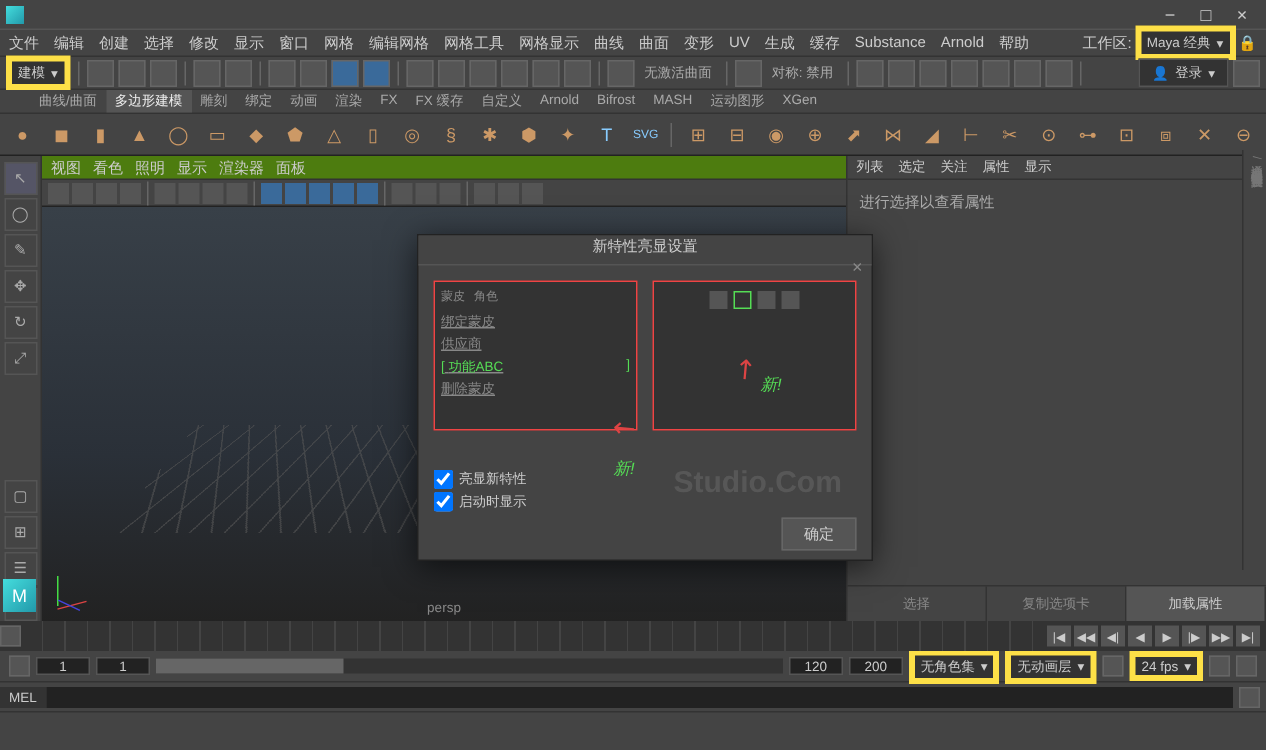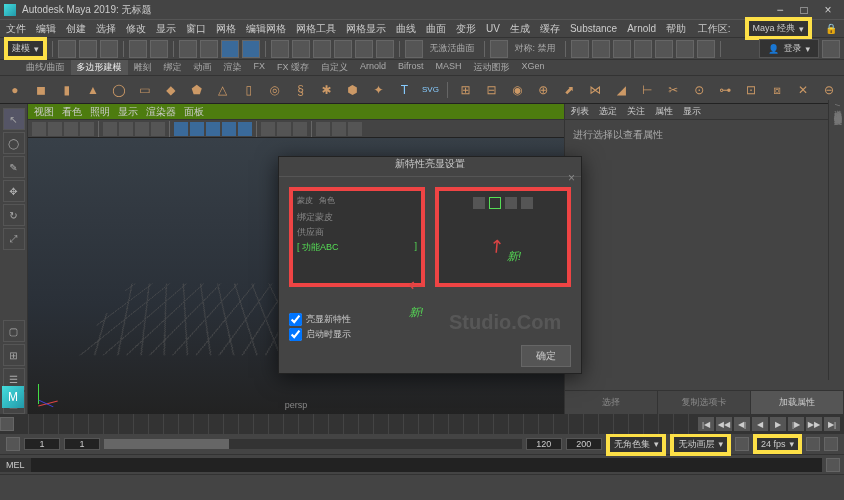--- a/index.html
+++ b/index.html
@@ -4,21 +4,21 @@
 <style>
 * { margin: 0; padding: 0; box-sizing: border-box; font-family: "Microsoft YaHei", Arial, sans-serif; }
 body { width: 844px; height: 500px; background: #444; overflow: hidden; position: relative; }
 
 .title-bar { height: 20px; background: #444; display: flex; align-items: center; padding: 0 4px; font-size: 10px; color: #ccc; border-bottom: 1px solid #555; }
 .title-bar .logo { width: 12px; height: 12px; background: linear-gradient(135deg,#4dd,#29a); margin-right: 6px; }
 .title-bar .spacer { flex: 1; }
 .title-bar .wbtn { width: 24px; text-align: center; color: #ccc; font-size: 12px; cursor: pointer; }
 
 .menu-bar { height: 18px; background: #444; display: flex; align-items: center; padding: 0 6px; font-size: 10px; color: #ccc; gap: 10px; border-bottom: 1px solid #333; }
-.menu-bar .right { margin-left: auto; display: flex; gap: 14px; align-items: center; text-align: right; }
+.menu-bar .right { margin-left: auto; display: flex; gap: 2px; align-items: center; text-align: right; }
 .menu-bar span { cursor: pointer; }
 
 .toolbar1 { height: 22px; background: #444; display: flex; align-items: center; padding: 0 4px; gap: 3px; border-bottom: 1px solid #333; }
 .dropdown { background: #333; color: #ccc; font-size: 9px; padding: 1px 4px; border: 4px solid #fde047; display: inline-flex; align-items: center; gap: 4px; }
 .tb-icon { width: 18px; height: 18px; background: #555; border: 1px solid #666; cursor: pointer; display: inline-block; }
 .tb-icon.blue { background: #3a6a9a; }
 .vsep { width: 1px; height: 16px; background: #666; margin: 0 2px; }
 .toolbar1 .label { font-size: 9px; color: #aaa; padding: 0 4px; }
 .user-btn { background: #333; color: #ccc; font-size: 9px; padding: 2px 8px; border: 1px solid #555; display: flex; align-items: center; gap: 4px; }
 
@@ -79,43 +79,42 @@
 
 
 .modal { position: absolute; left: 278px; top: 156px; width: 304px; height: 218px; background: #444; border: 1px solid #222; box-shadow: 0 4px 20px rgba(0,0,0,0.6); display: flex; flex-direction: column; z-index: 100; }
 .modal-title { height: 20px; background: #444; display: flex; align-items: center; padding: 0 6px; font-size: 10px; color: #ccc; border-bottom: 1px solid #555; flex-direction: column; }
 .modal-title .logo2 { width: 12px; height: 12px; background: linear-gradient(135deg,#4dd,#29a); margin-right: 6px; }
 .modal-title .close { margin-left: auto; color: #888; cursor: pointer; font-size: 12px; }
 .modal-body { flex: 1; padding: 10px; position: relative; }
 .highlight-title { font-size: 14px; color: #ccc; text-align: center; margin-bottom: 10px; }
 .highlight-title .green { color: #5d5; }
 .preview-area { display: flex; gap: 10px; height: 100px; }
-.preview-box { flex: 1; background: #333; border: 4px solid #ef4444; position: relative; font-size: 9px; color: #888; padding: 4px; }
+.preview-box { flex: 1; background: #333; border: 1px solid #ef4444; position: relative; font-size: 9px; color: #888; padding: 4px; }
 .preview-box .tabs { display: flex; gap: 6px; font-size: 8px; margin-bottom: 4px; }
-.preview-box .row { padding: 1px 0; }
+.preview-box .row { padding: 1px 0; text-decoration: underline; }
 .preview-box .bracket { color: #5d5; }
 .arrow { position: absolute; color: #d44; font-size: 18px; }
 .arrow1 { left: 130px; top: 98px; transform: rotate(140deg); }
 .arrow2 { left: 210px; top: 58px; transform: rotate(-40deg); }
 .new-label { position: absolute; color: #5d5; font-size: 11px; font-style: italic; }
 .new1 { left: 130px; top: 128px; }
 .new2 { left: 228px; top: 72px; }
 .checks { position: absolute; bottom: 30px; left: 10px; font-size: 9px; color: #ccc; }
 .checks div { display: flex; align-items: center; gap: 4px; margin-bottom: 2px; }
 .confirm-btn { position: absolute; bottom: 6px; right: 10px; background: #555; color: #ccc; font-size: 10px; padding: 3px 14px; cursor: pointer; border: 1px solid #666; }
 .watermark { position: absolute; top: 134px; left: 170px; color: rgba(200,200,200,0.15); font-size: 20px; font-weight: bold; pointer-events: none; }
 
 .right-edge { position: absolute; right: 0; top: 100px; width: 16px; height: 280px; background: #444; border-left: 1px solid #333; writing-mode: vertical-rl; font-size: 8px; color: #777; padding: 4px 2px; }
 </style>
 </head>
 <body>
 
 <div class="title-bar">
   <div class="logo"></div>
-  <span>Autodesk Maya 2019: 无标题</span>
   <div class="spacer"></div>
   <div class="wbtn">−</div>
   <div class="wbtn">□</div>
   <div class="wbtn">×</div>
 </div>
 
 <div class="menu-bar">
   <span>文件</span>
   <span>编辑</span>
   <span>创建</span>
@@ -370,20 +369,21 @@
   <div class="modal-body">
     <div class="preview-area">
       <div class="preview-box">
         <div class="tabs">
             <span>蒙皮</span> 
             <span>角色</span>
           </div>
         <div class="row">绑定蒙皮</div>
         <div class="row">供应商</div>
         <div class="row"><span class="bracket">[</span> <span style="color:#5d5">功能ABC</span> <span class="bracket" style="float:right">]</span></div>
+        <div class="row">删除蒙皮</div>
       </div>
       <div class="preview-box">
         <div style="display:flex;gap:4px;justify-content:center;margin-top:2px">
           <div style="width:12px;height:12px;background:#555"></div>
           <div style="width:12px;height:12px;border:1px solid #5d5"></div>
           <div style="width:12px;height:12px;background:#555"></div>
           <div style="width:12px;height:12px;background:#555"></div>
         </div>
       </div>
     </div>

